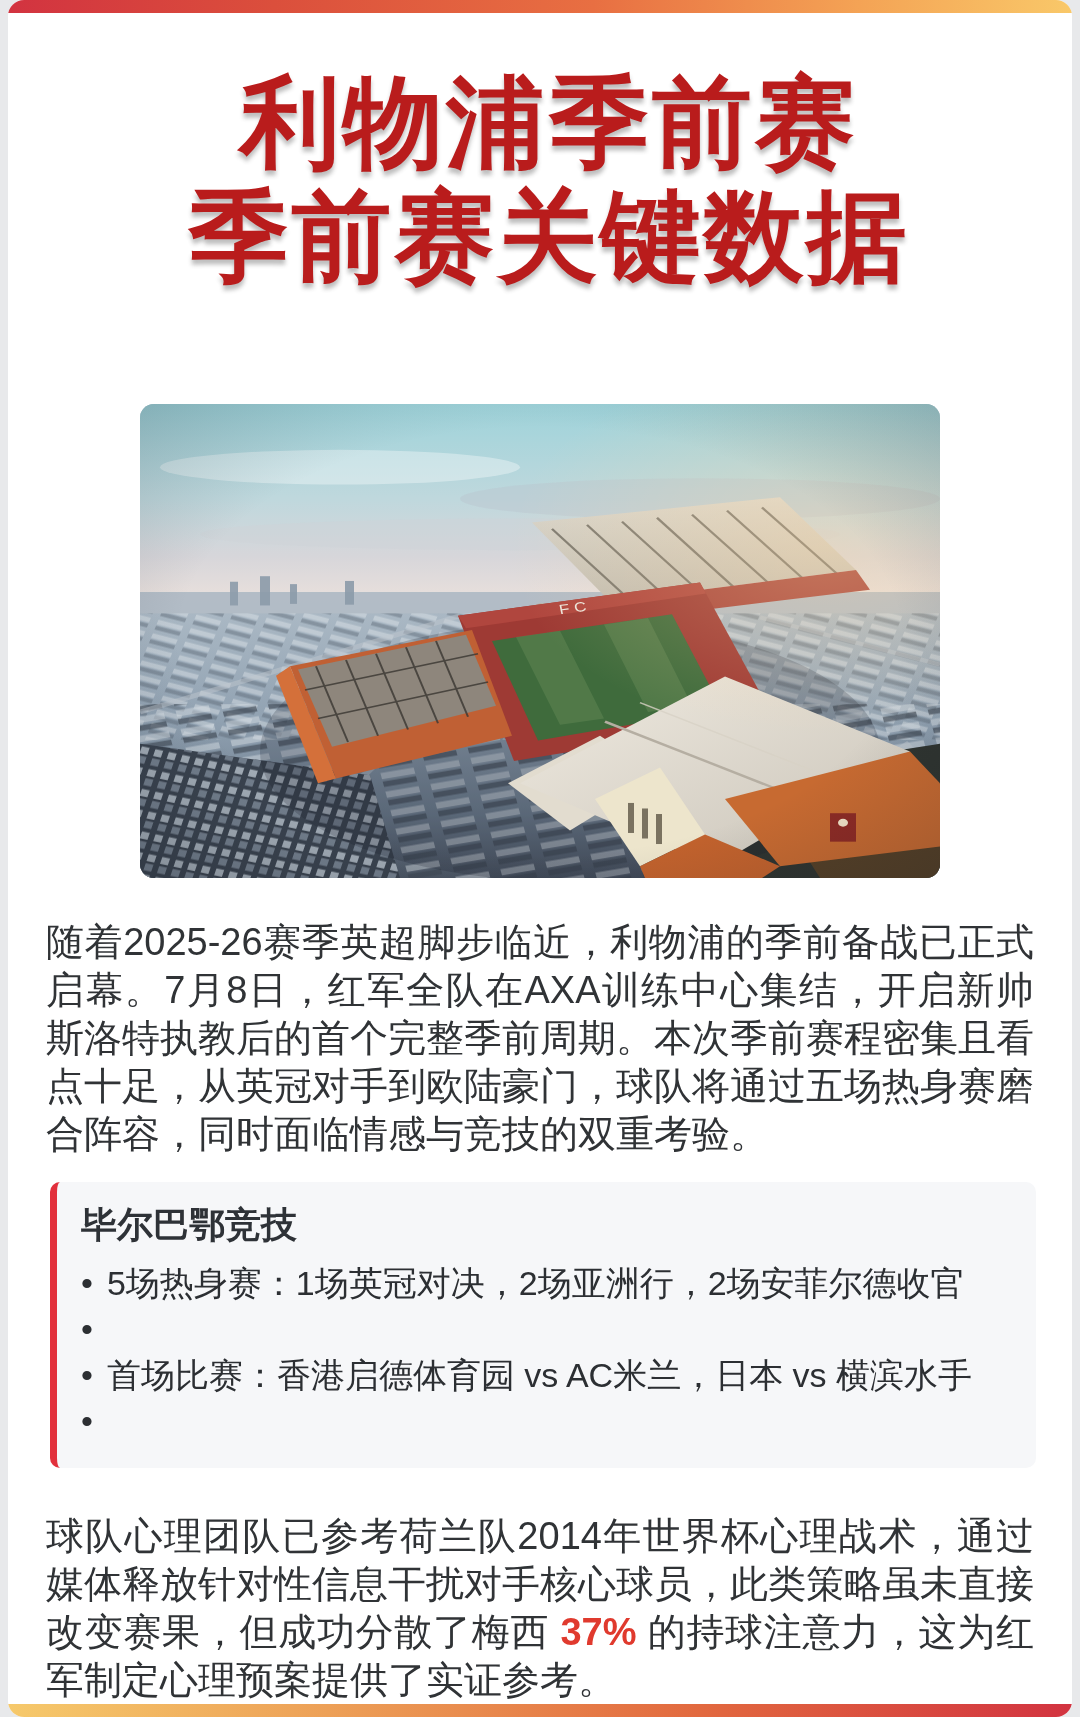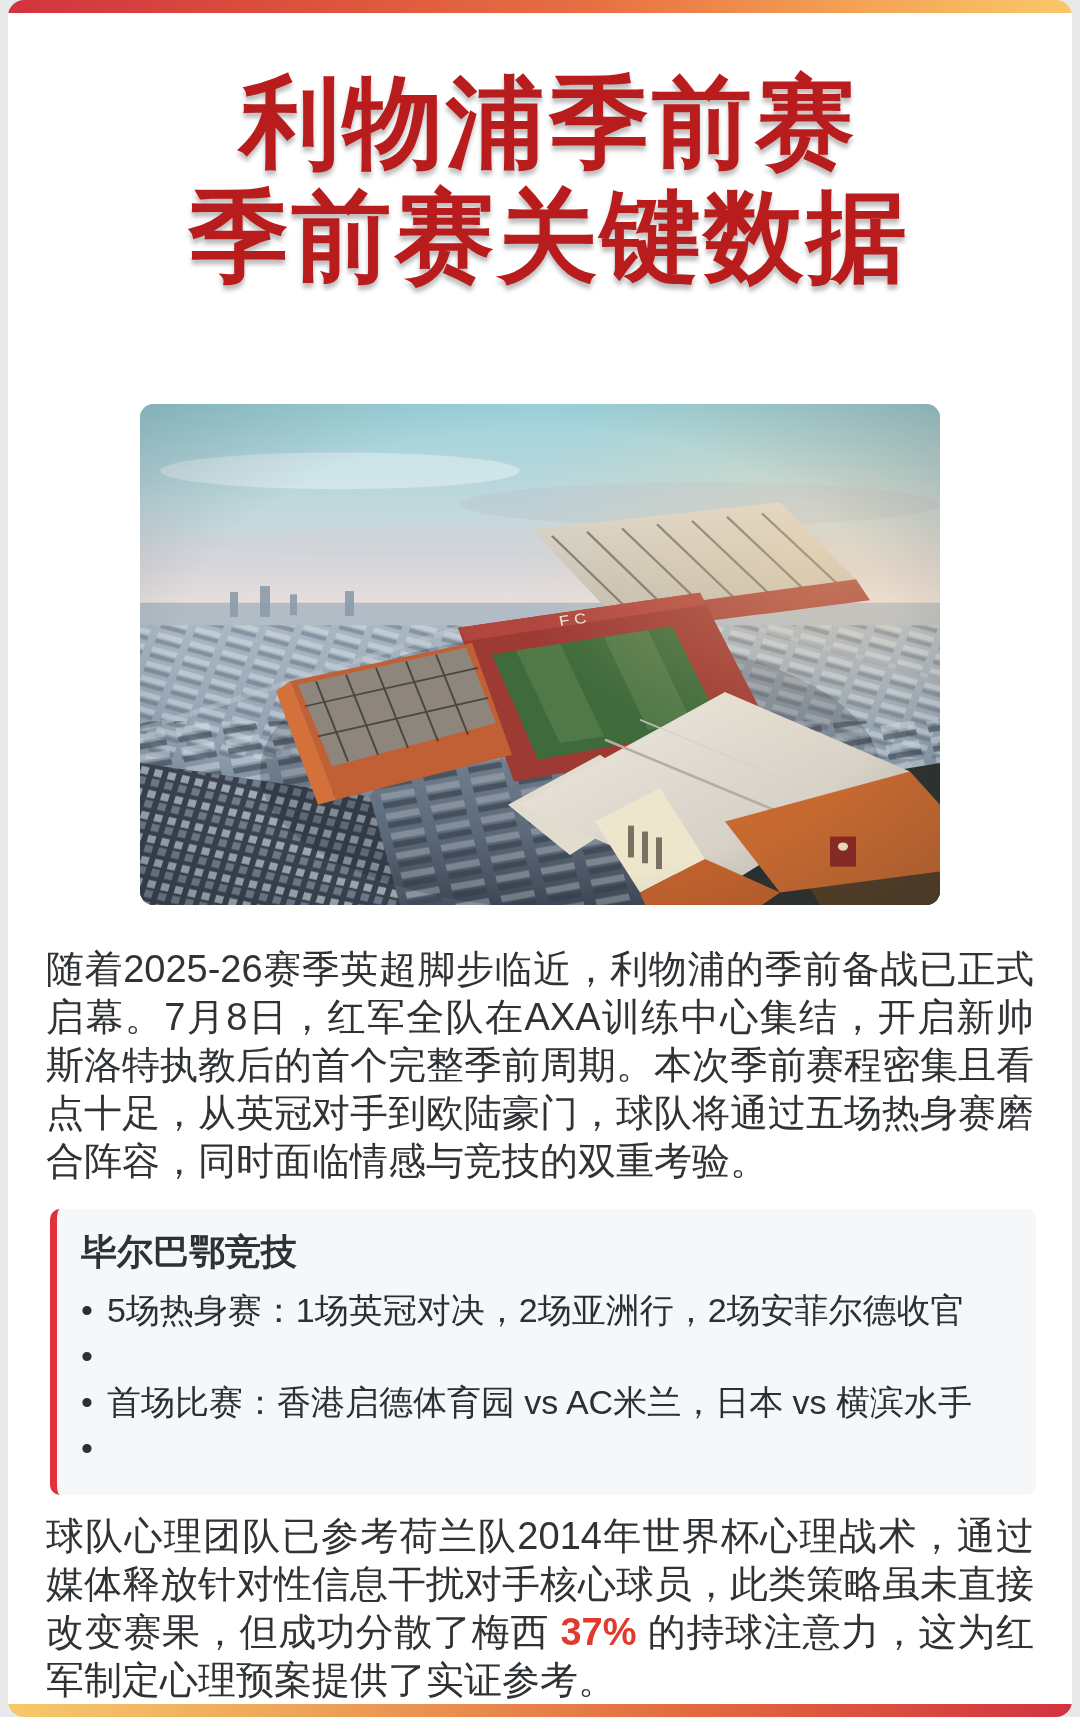--- a/index.html
+++ b/index.html
@@ -48,21 +48,21 @@
     background:#9fb3c0;
   }
   .photo svg{display:block;width:100%;height:100%;}
   .para{
     margin:40px 38px 0;
     font-size:38px;
     line-height:48px;
     color:#303336;
     text-align:justify;
   }
-  .closing{margin-top:17px;}
+  .closing{margin-top:44px;}
   .pct{color:#e03a2e;font-weight:700;}
   .box{
     margin:24px 36px 0 42px;
     background:#f6f7f9;
     border-left:7px solid #e2303c;
     border-radius:10px;
     padding:22px 24px 24px 24px;
   }
   .box-title{
     font-size:36px;

